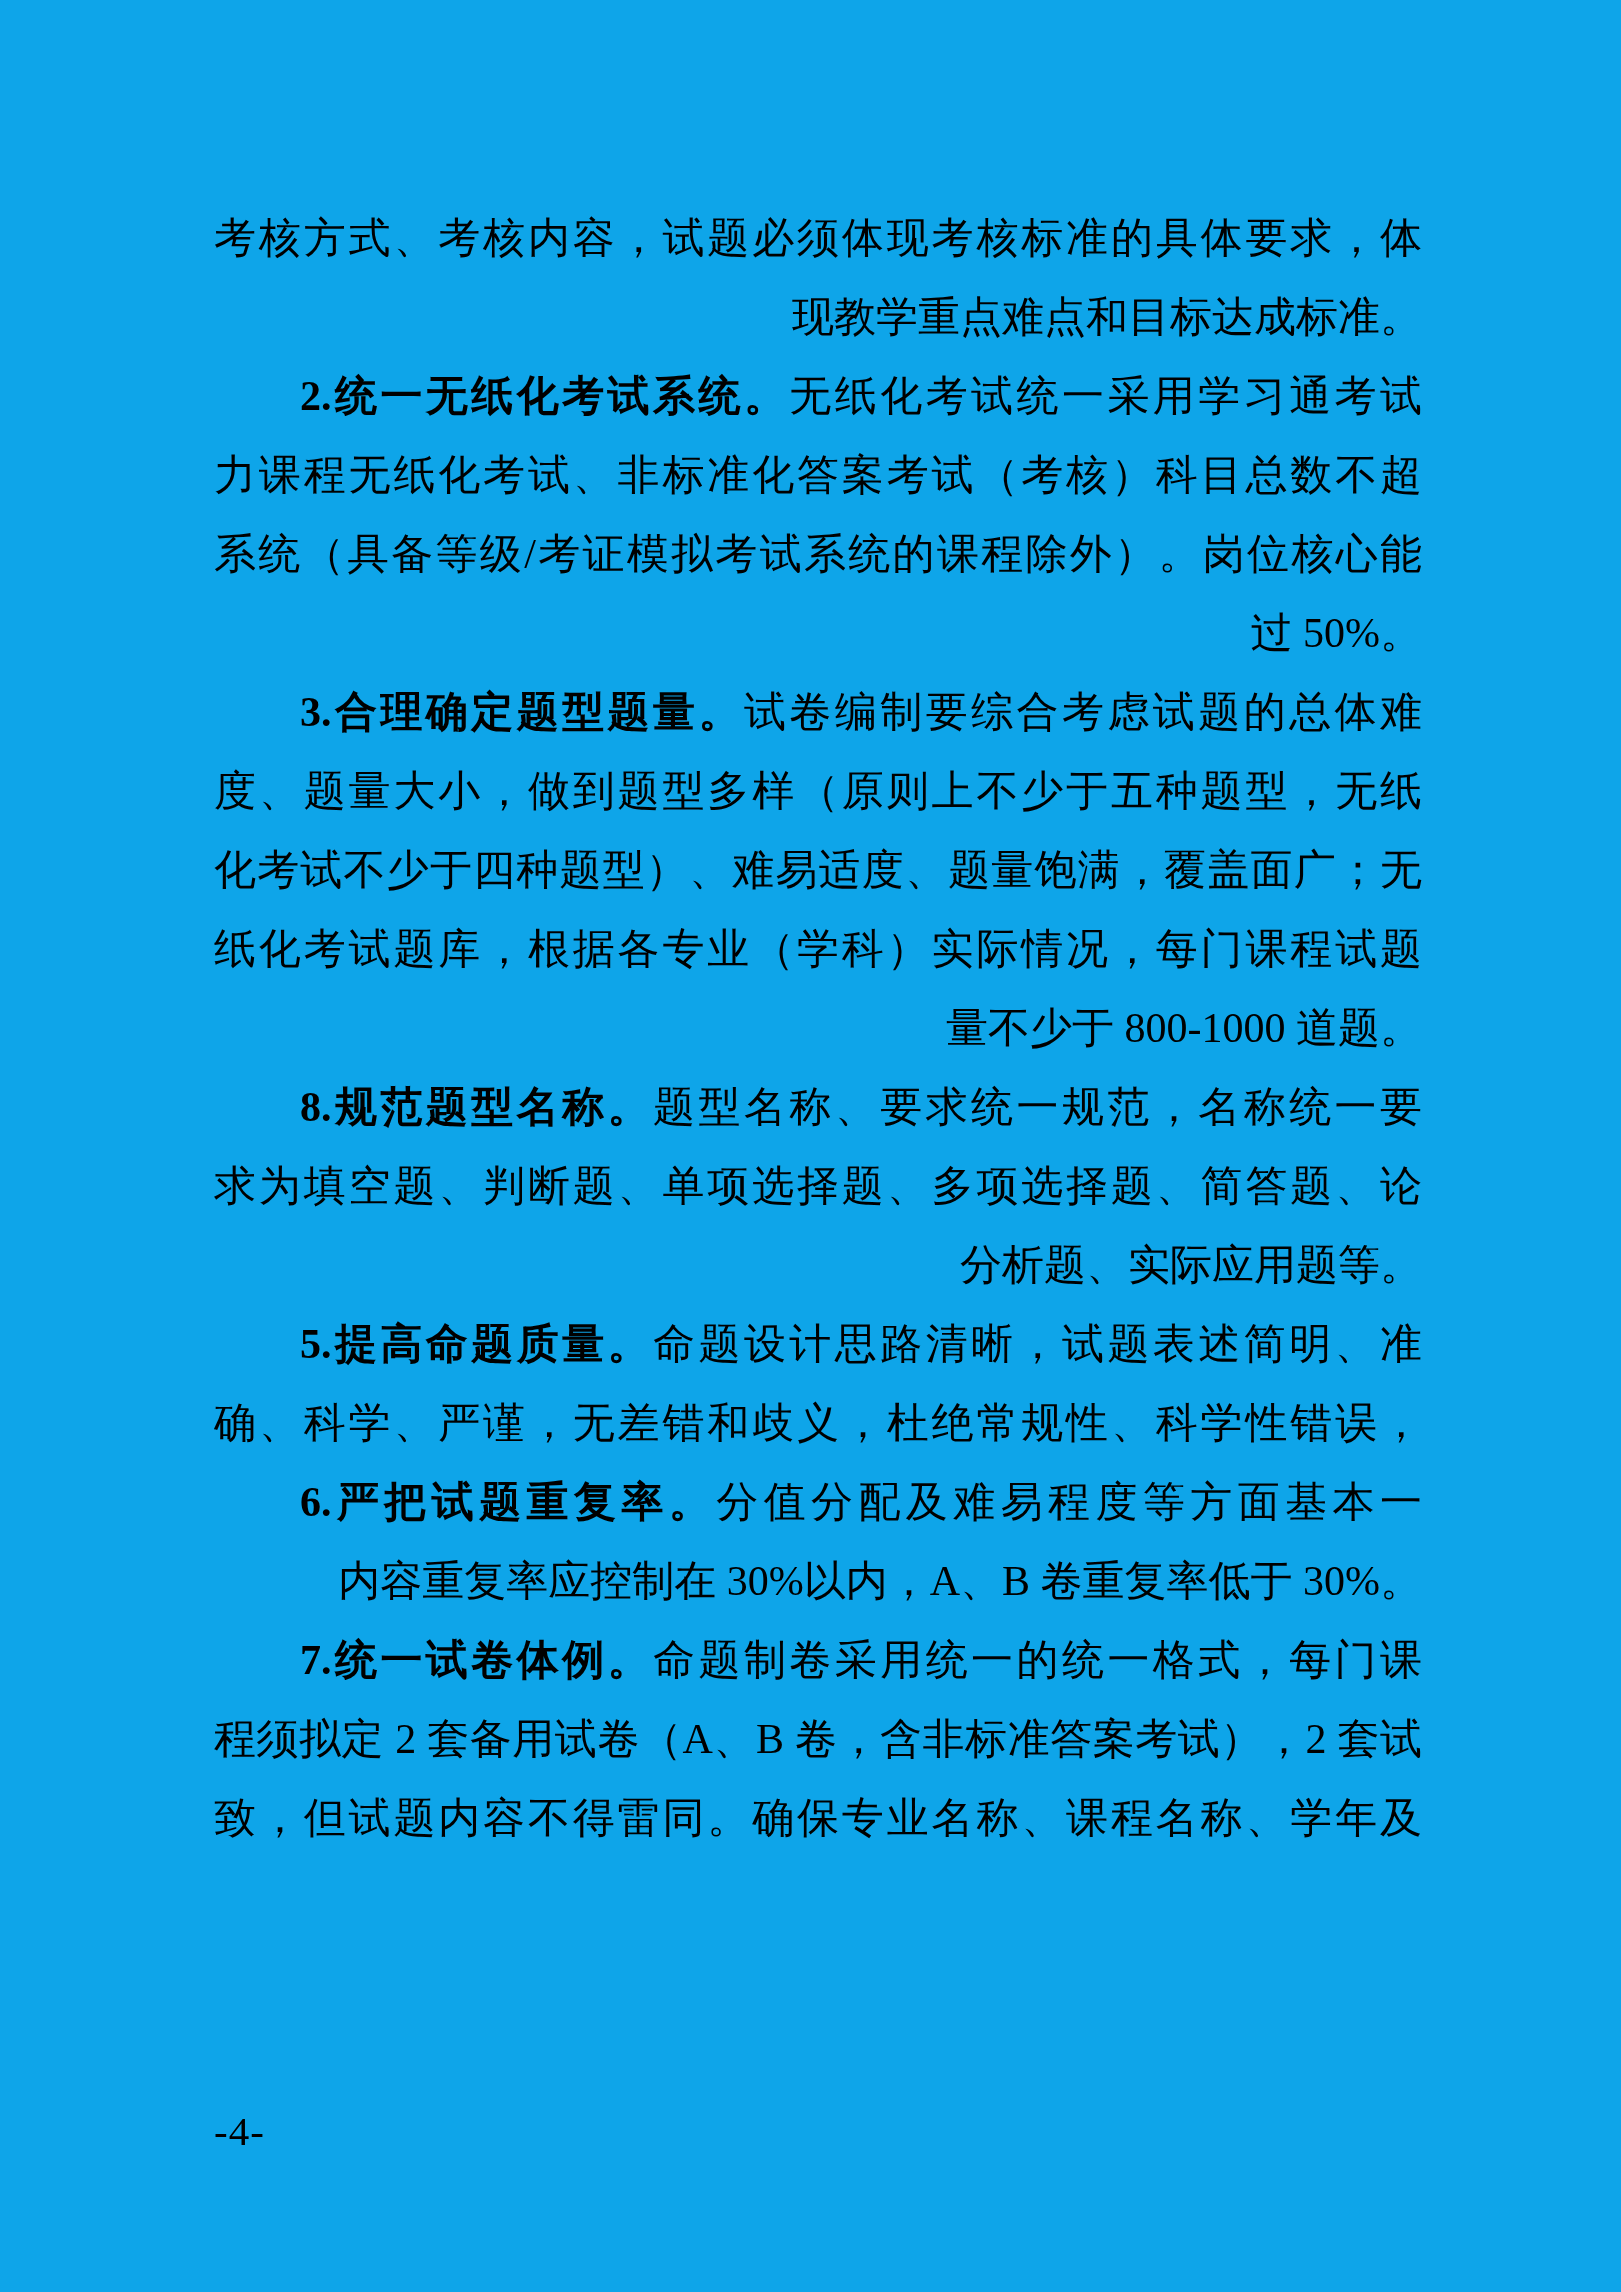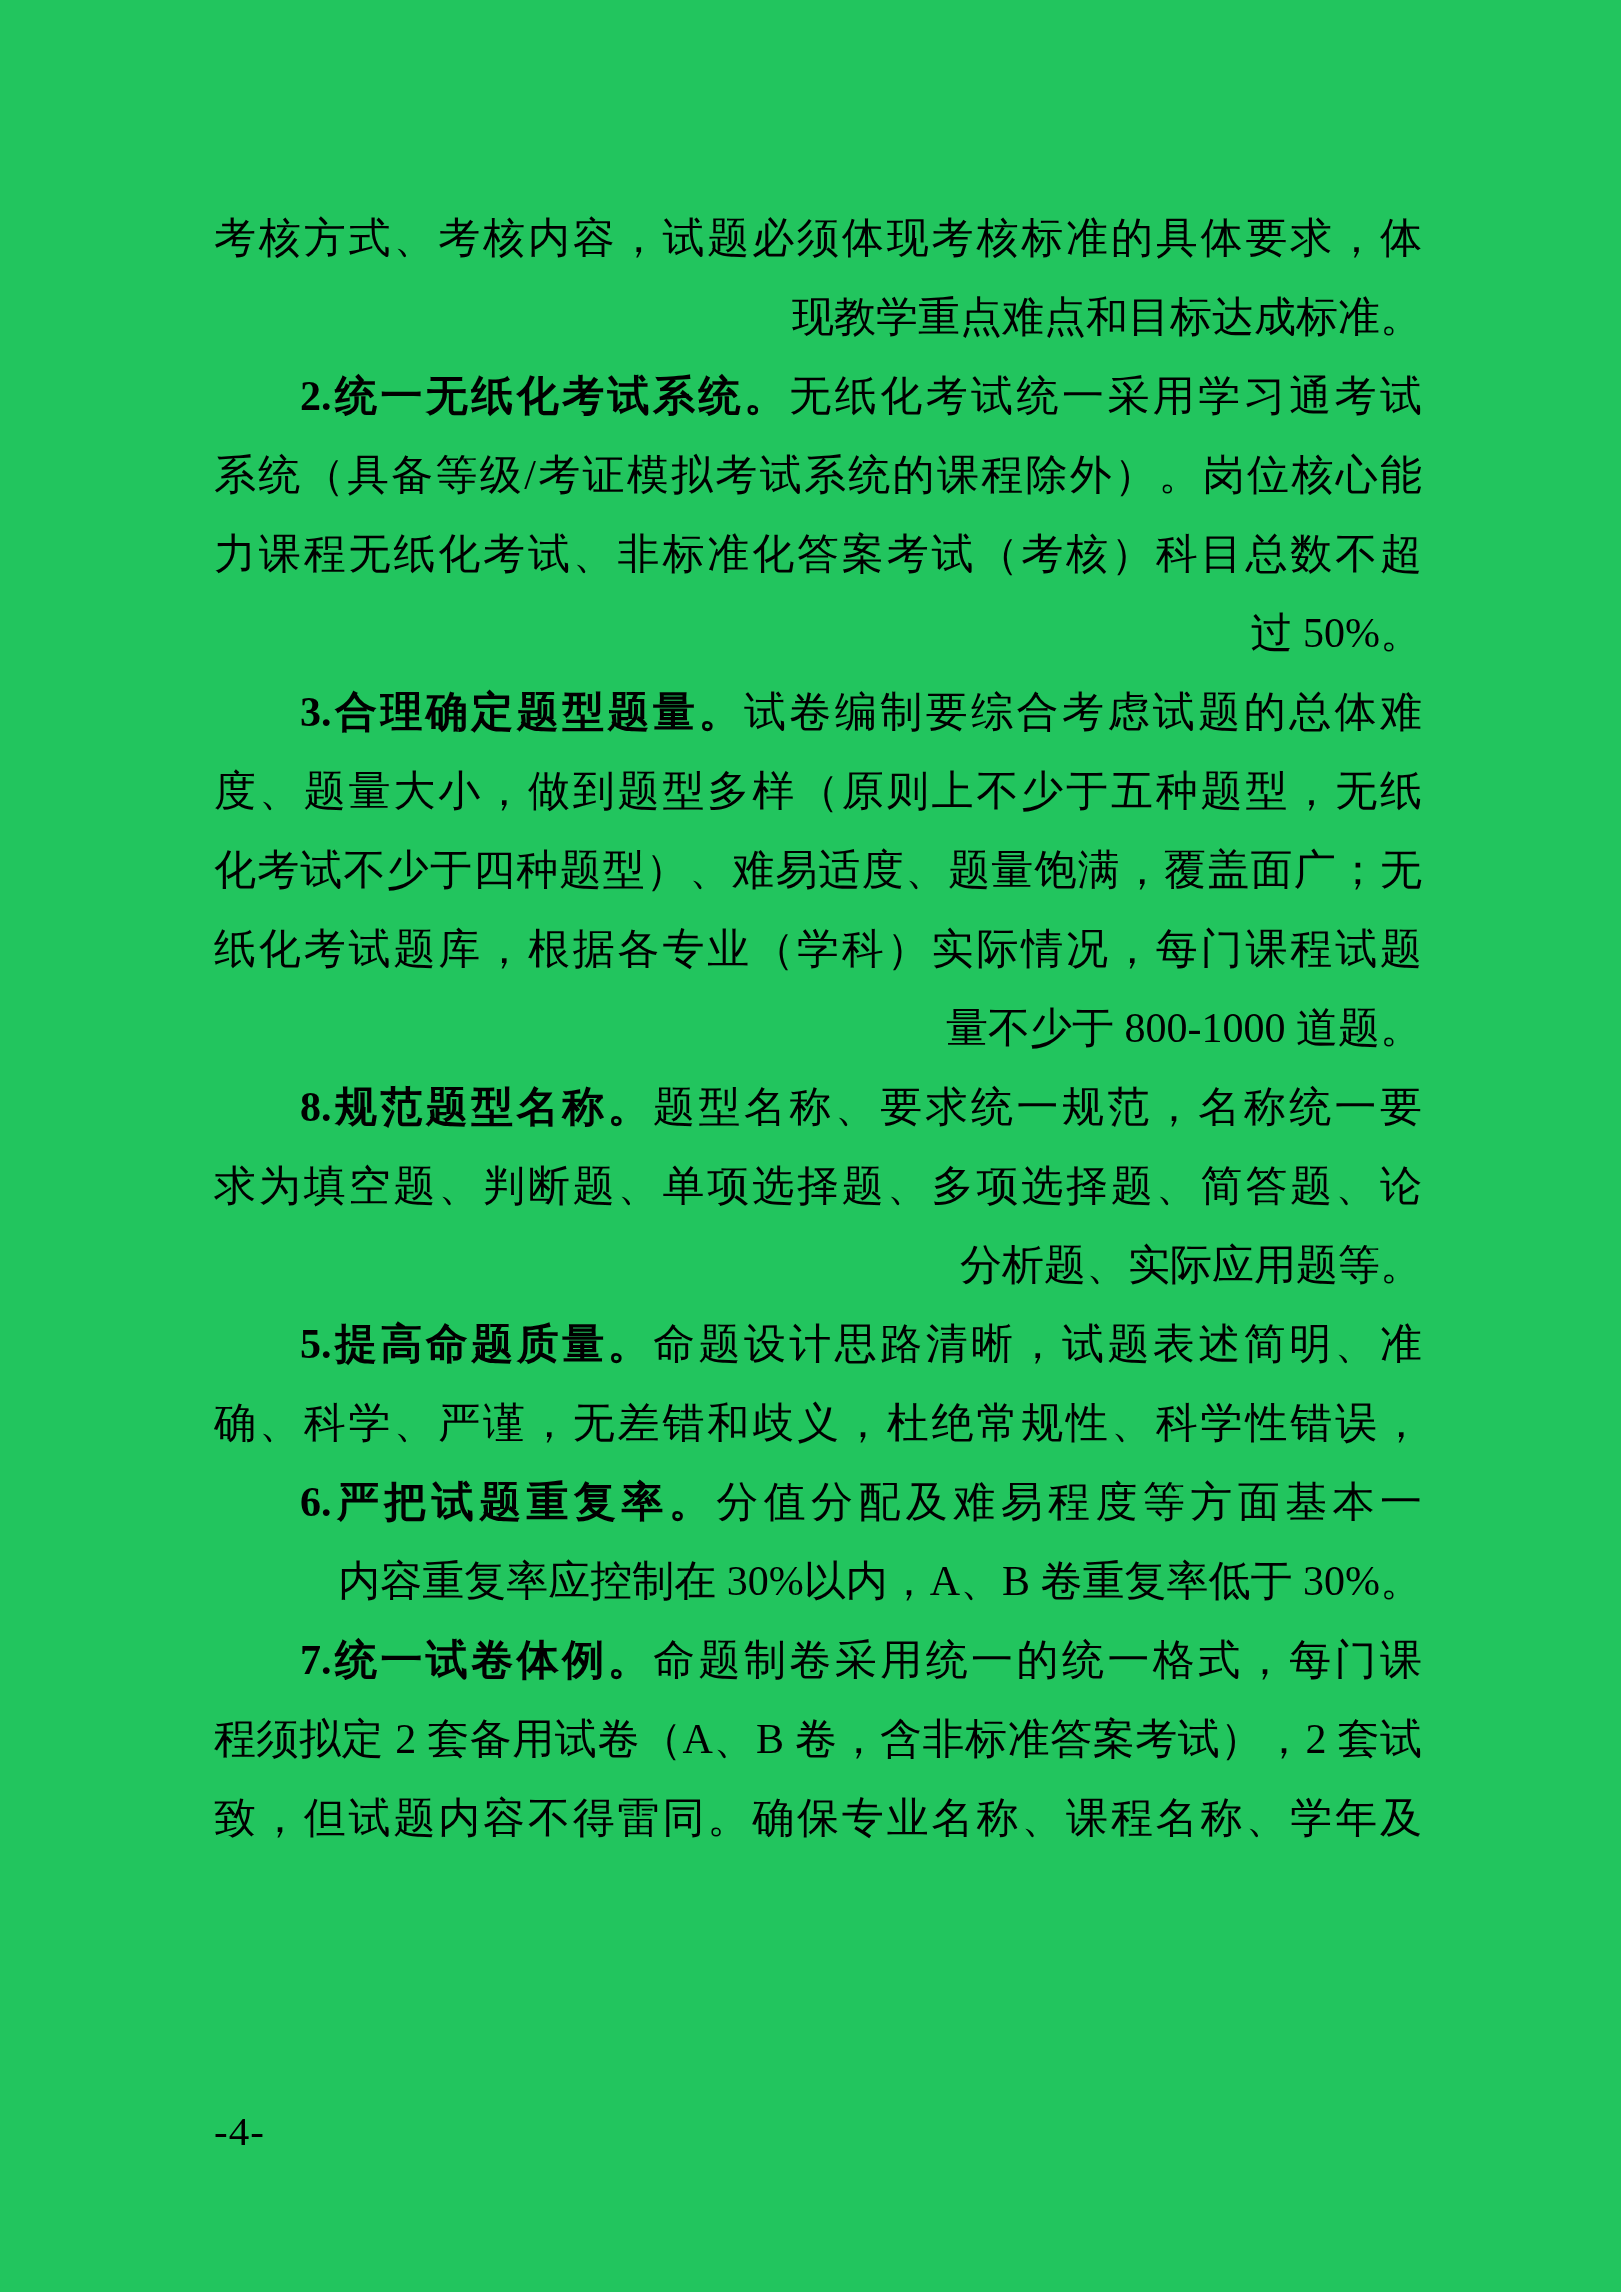--- a/index.html
+++ b/index.html
@@ -4,21 +4,21 @@
 <style>
   html, body {
     margin: 0;
     padding: 0;
     background: #888;
   }
   .page {
     position: relative;
     width: 1621px;
     height: 2293px;
-    background: #22c55e;
+    background: #0ea5e9;
     font-family: "Liberation Serif", "DejaVu Serif", serif;
     color: #000000;
     overflow: hidden;
   }
   .body-text {
     position: absolute;
     left: 214px;
     top: 199px;
     width: 1208px;
     font-size: 42px;
@@ -50,22 +50,22 @@
   }
 </style>
 </head>
 <body>
 
 <div class="page">
   <div class="body-text">
       <div class="line j"><span>考核方式、考核内容，试题必须体现考核标准的具体要求，体</span></div>
       <div class="line"><span>现教学重点难点和目标达成标准。</span></div>
       <div class="line j ind"><b>2.统一无纸化考试系统。</b><span>无纸化考试统一采用学习通考试</span></div>
+      <div class="line j"><span>力课程无纸化考试、非标准化答案考试（考核）科目总数不超</span></div>
       <div class="line j"><span>系统（具备等级/考证模拟考试系统的课程除外）。岗位核心能</span></div>
-      <div class="line j"><span>力课程无纸化考试、非标准化答案考试（考核）科目总数不超</span></div>
       <div class="line"><span>过 50%。</span></div>
       <div class="line j ind"><b>3.合理确定题型题量。</b><span>试卷编制要综合考虑试题的总体难</span></div>
       <div class="line j"><span>度、题量大小，做到题型多样（原则上不少于五种题型，无纸</span></div>
       <div class="line j"><span>化考试不少于四种题型）、难易适度、题量饱满，覆盖面广；无</span></div>
       <div class="line j"><span>纸化考试题库，根据各专业（学科）实际情况，每门课程试题</span></div>
       <div class="line"><span>量不少于 800-1000 道题。</span></div>
       <div class="line j ind"><b>8.规范题型名称。</b><span>题型名称、要求统一规范，名称统一要</span></div>
       <div class="line j"><span>求为填空题、判断题、单项选择题、多项选择题、简答题、论</span></div>
       <div class="line"><span>分析题、实际应用题等。</span></div>
       <div class="line j ind"><b>5.提高命题质量。</b><span>命题设计思路清晰，试题表述简明、准</span></div>

